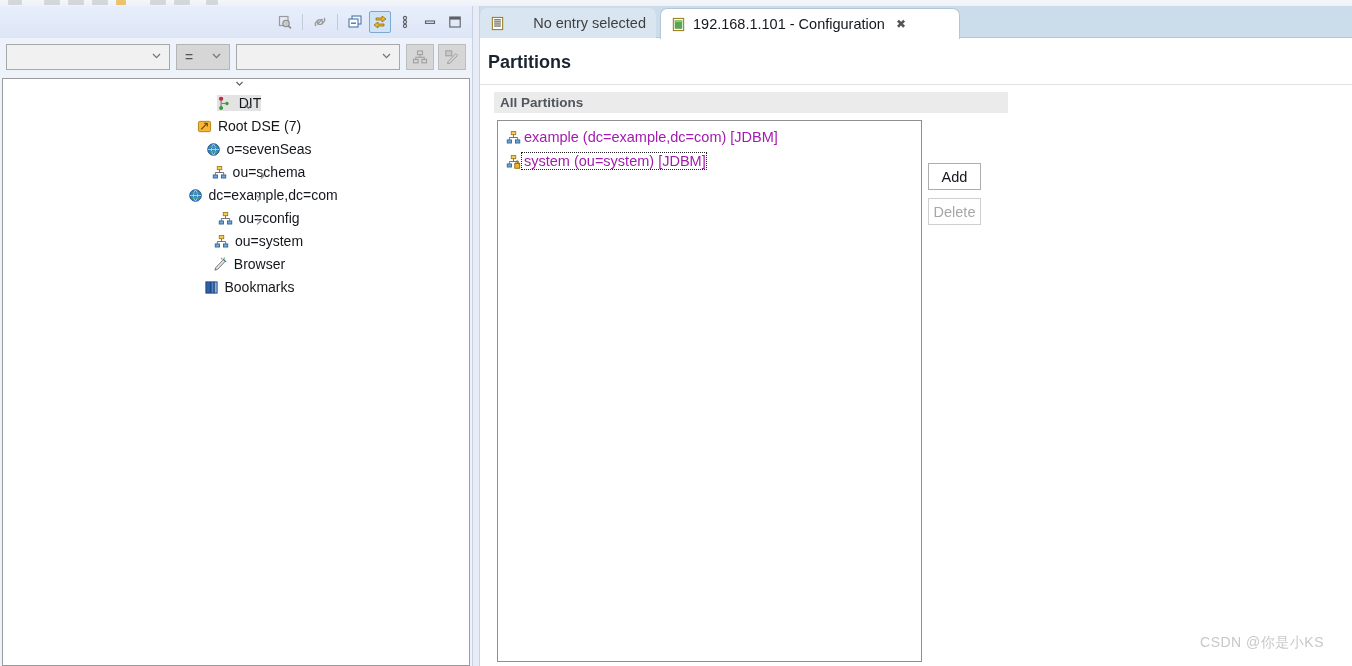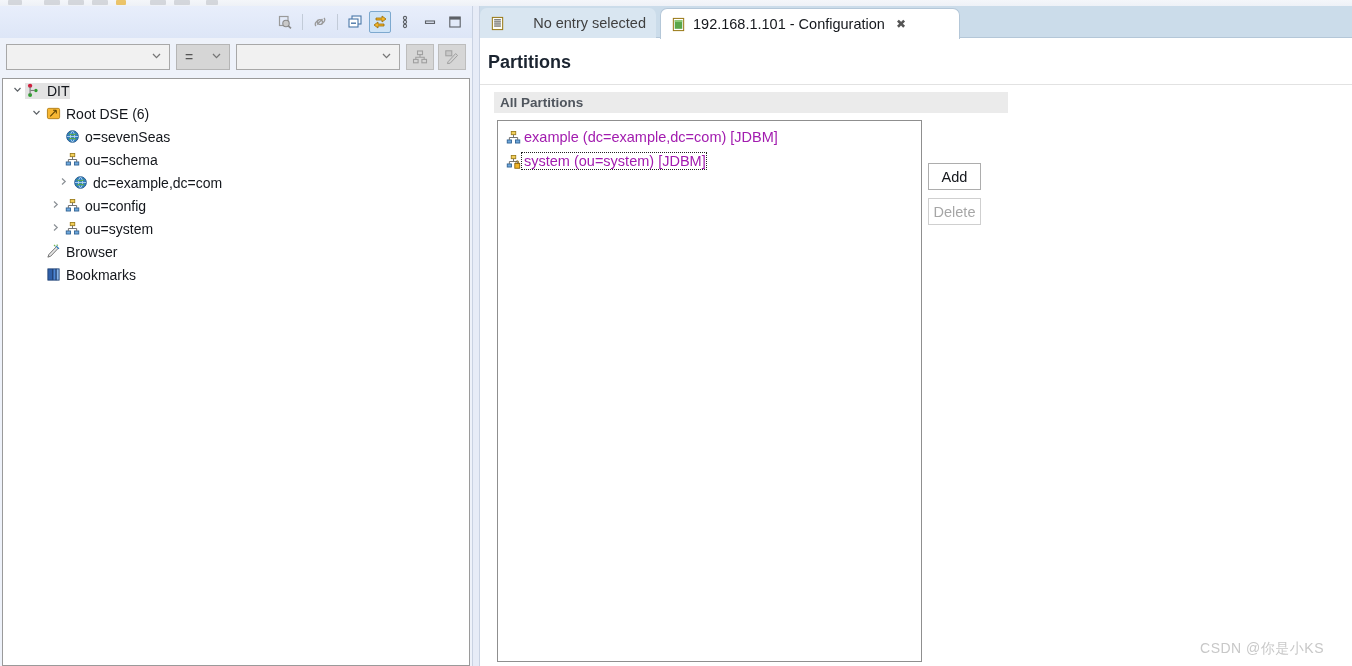--- a/index.html
+++ b/index.html
@@ -141,20 +141,21 @@
     box-sizing: border-box;
     overflow: hidden;
   }
   .tnode {
     height: 23px;
     display: flex;
     align-items: center;
     font-size: 14px;
     color: #14171c;
     white-space: nowrap;
+    flex-direction: column;
   }
   .tnode .twisty {
     width: 16px;
     text-align: center;
     color: #6f7478;
     font-size: 10px;
     flex: 0 0 16px;
   }
   .tnode .ticon {
     width: 18px;
@@ -297,21 +298,21 @@
     color: #14171c;
     margin-top: 40px;
   }
   .formbtn.disabled {
     color: #a6a6a6;
     border-color: #cfcfcf;
   }
 
   #watermark {
     position: absolute;
-    right: 28px; bottom: 8px;
+    right: 28px; bottom: 14px;
     font-size: 14px;
     color: #c8c8c8;
     letter-spacing: .5px;
     white-space: nowrap;
   }
 </style>
 </head>
 <body>
 
 <div id="top-strip">
@@ -449,21 +450,21 @@
             <path d="M1.5 3 L4.5 6.2 L7.5 3" fill="none" stroke="#5f6469" stroke-width="1.25"></path>
           </svg>
       </span>
       <span class="tlabel-wrap">
         <span class="ticon">
           <svg width="15" height="15" viewBox="0 0 16 16">
             <rect x="1.5" y="2.5" width="13" height="11" rx="1.5" fill="#f7b733" stroke="#b3801a" stroke-width="1"></rect>
             <path d="M4.5 11 L11 4.5 M11 4.5 L7.6 4.5 M11 4.5 L11 8" fill="none" stroke="#5c4100" stroke-width="1.1"></path>
           </svg>
         </span>
-        <span class="tlabel">Root DSE (6)</span>
+        <span class="tlabel">Root DSE (7)</span>
       </span>
     </div>
 
     <div class="tnode" style="padding-left:44px;">
       <span class="twisty"></span>
       <span class="tlabel-wrap">
         <span class="ticon">
           <svg width="15" height="15" viewBox="0 0 16 16">
             <circle cx="8" cy="8" r="6.2" fill="#2f7fc4" stroke="#1d5285" stroke-width="1"></circle>
             <path d="M2 8 h12 M8 2 a9 9 0 0 1 0 12 a9 9 0 0 1 0-12" fill="none" stroke="#bcd9f0" stroke-width=".9"></path>

